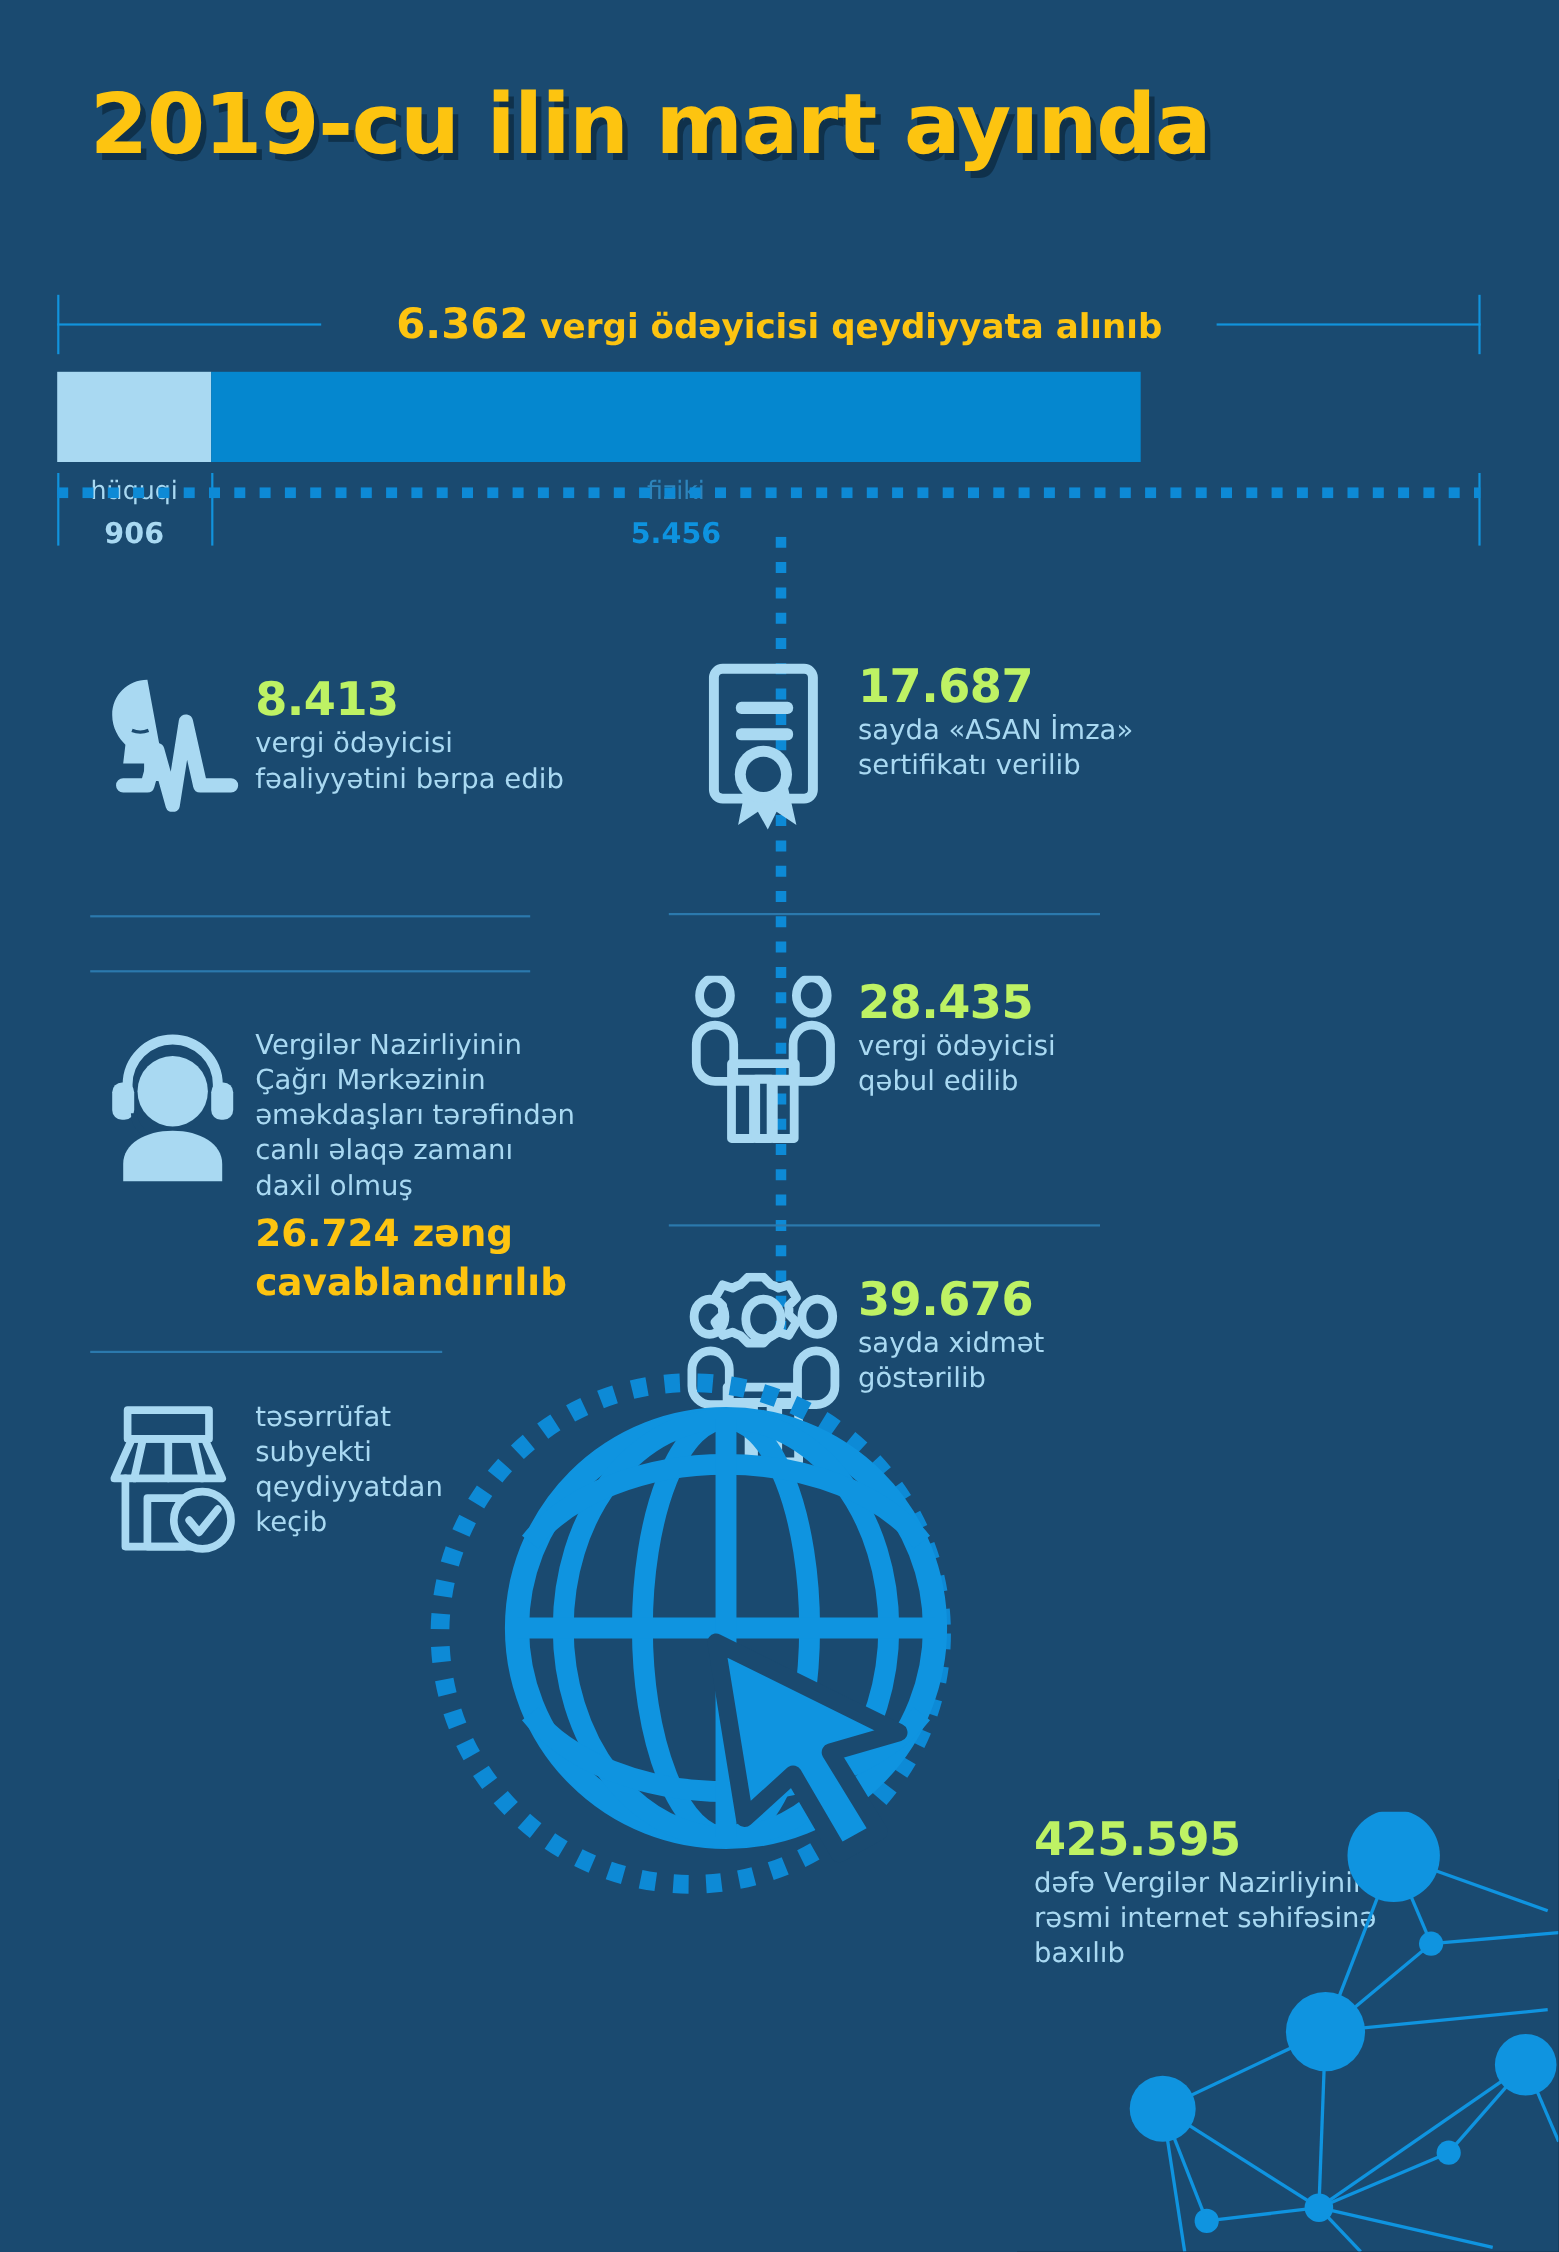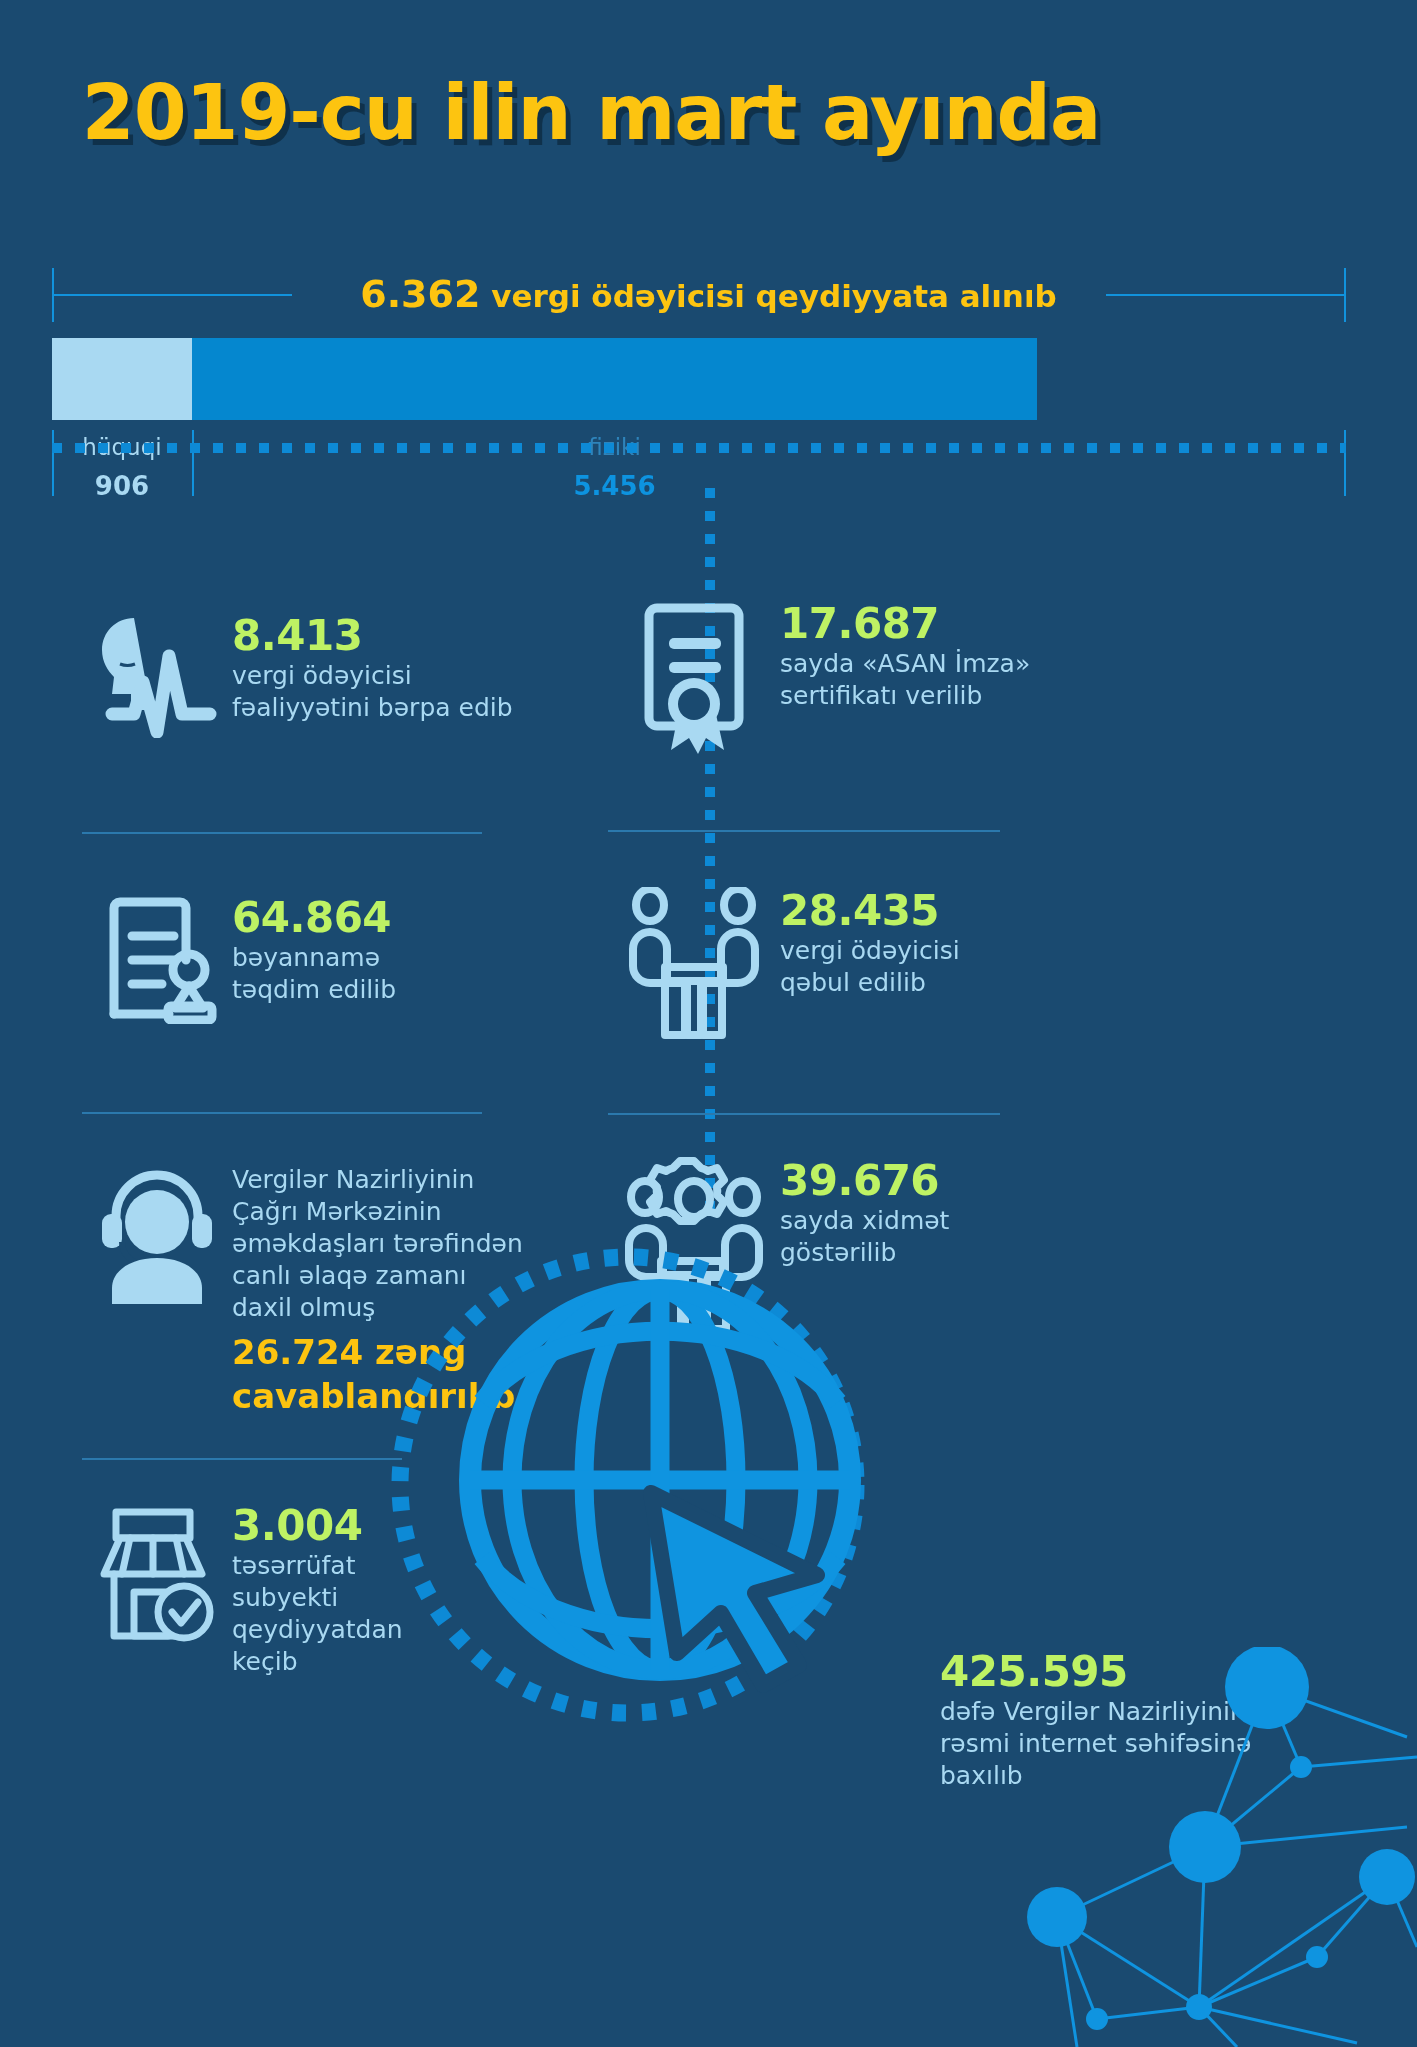--- a/index.html
+++ b/index.html
@@ -226,37 +226,20 @@
       </div>
       <div class="txt">
         <div class="num">8.413</div>
         <div class="cap" style="white-space:pre-line;">vergi ödəyicisi
 fəaliyyətini bərpa edib</div>
       </div>
     </div>
 
     <div class="row-sep" style="margin:60px 0 0 0;width:400px;"></div>
 
-    <div class="item" style="min-height:170px;margin-top:60px;">
-      <div class="ico" style="width:150px;">
-        <svg class="svg-ico" width="126" height="130" viewBox="0 0 126 130" fill="none" stroke="#a9d9f2" stroke-width="9" stroke-linecap="round" stroke-linejoin="round">
-          <path d="M20 120V14a6 6 0 016-6h60a6 6 0 016 6v52"></path>
-          <path d="M20 120h55"></path>
-          <path d="M38 42h42M38 66h42M38 90h30"></path>
-          <circle cx="95" cy="76" r="16"></circle>
-          <path d="M95 92l-14 22h28z" fill="none"></path>
-          <rect x="74" y="112" width="44" height="14" rx="3"></rect>
-        </svg>
-      </div>
-      <div class="txt">
-        <div class="num">64.864</div>
-        <div class="cap" style="white-space:pre-line;">bəyannamə
-təqdim edilib</div>
-      </div>
-    </div>
 
     <div class="row-sep" style="margin:48px 0 0 0;width:400px;"></div>
 
     <div class="item" style="min-height:250px;margin-top:50px;">
       <div class="ico" style="width:150px;">
         <svg class="svg-ico" width="130" height="140" viewBox="0 0 130 140" fill="none">
           <path d="M24 60v-8a41 41 0 0182 0v8" stroke="#a9d9f2" stroke-width="9" fill="none"></path>
           <rect x="10" y="50" width="20" height="34" rx="9" fill="#a9d9f2"></rect>
           <rect x="100" y="50" width="20" height="34" rx="9" fill="#a9d9f2"></rect>
           <circle cx="65" cy="58" r="32" fill="#a9d9f2"></circle>
@@ -284,21 +267,20 @@
           <rect x="24" y="10" width="74" height="26"></rect>
           <path d="M12 72l16-36h66l16 36z"></path>
           <path d="M38 36L30 72M61 36v36M84 36l8 36"></path>
           <path d="M22 72v62h78V98"></path>
           <rect x="42" y="90" width="34" height="44"></rect>
           <circle cx="92" cy="110" r="26" fill="#1a4a70"></circle>
           <path d="M80 110l9 11 17-21" fill="none"></path>
         </svg>
       </div>
       <div class="txt">
-        <div class="num">3.004</div>
         <div class="cap" style="white-space:pre-line;">təsərrüfat
 subyekti
 qeydiyyatdan
 keçib</div>
       </div>
     </div>
 
   </div>
 
   <div class="col-right">

